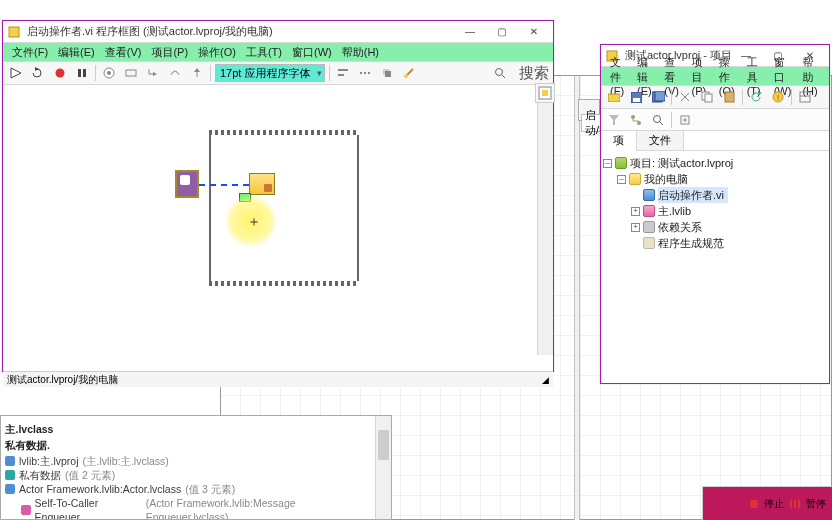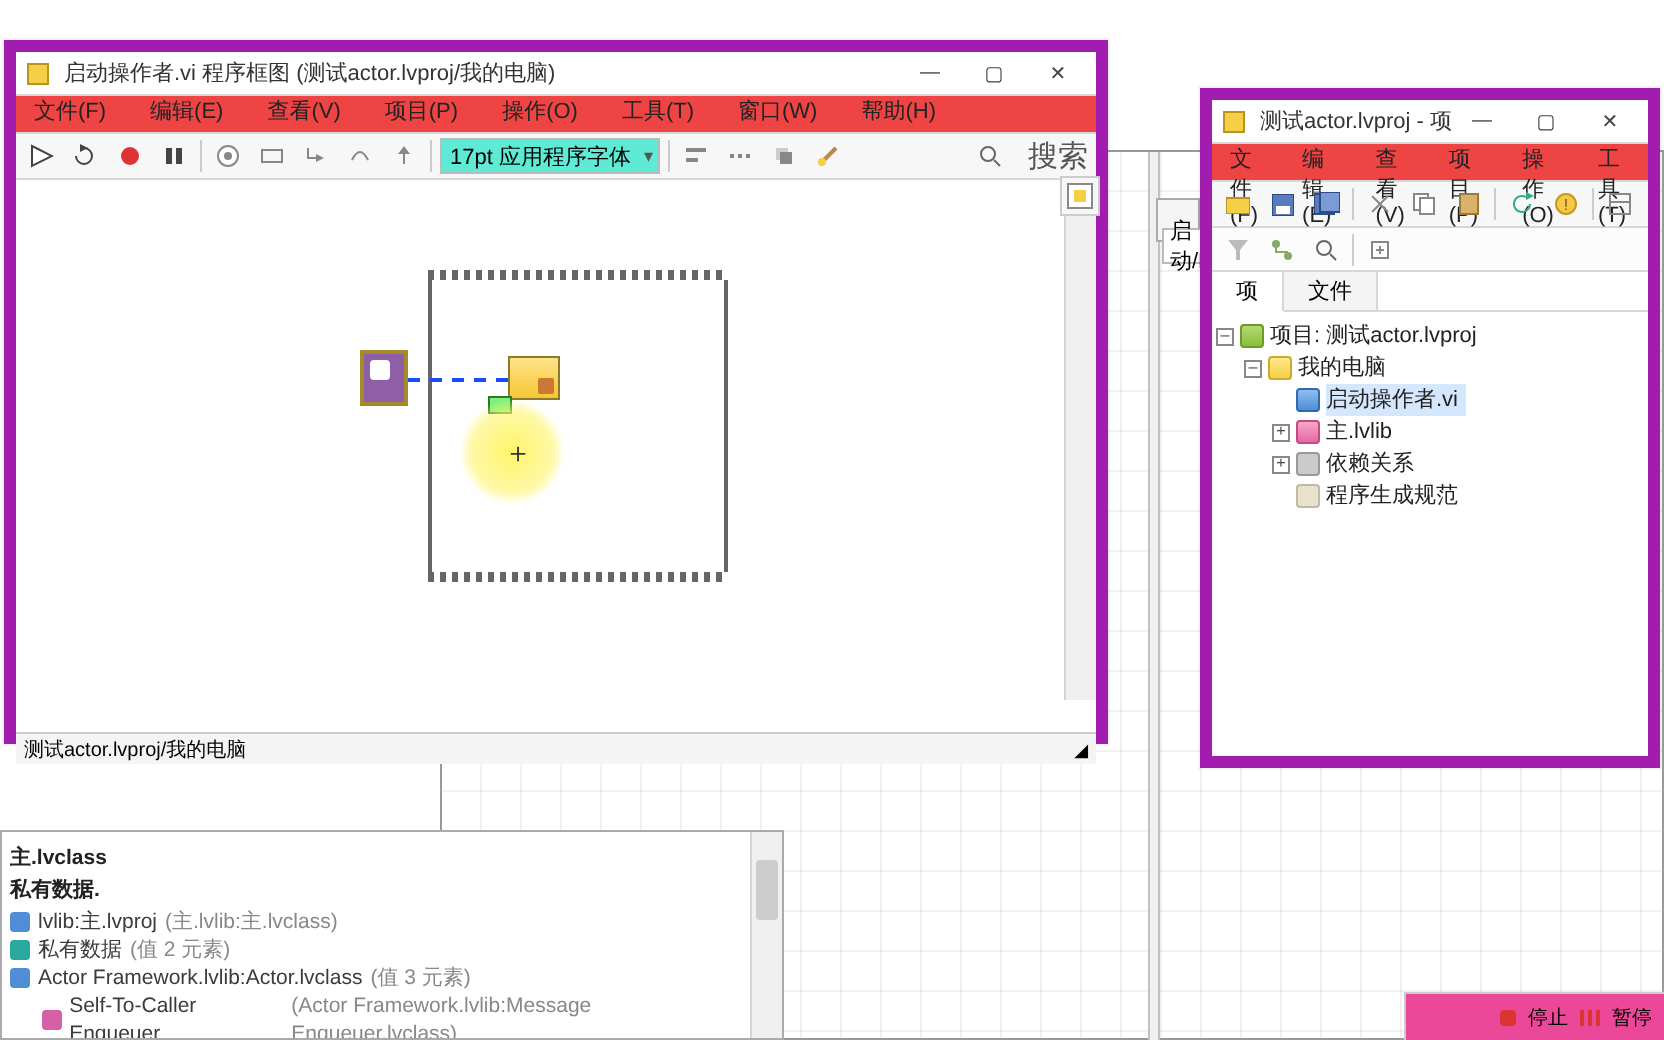--- a/index.html
+++ b/index.html
@@ -1,27 +1,27 @@
 <!DOCTYPE html>
 <html><head>
 <meta charset="utf-8">
 <style>
   * { box-sizing: border-box; margin: 0; padding: 0; font-family: "Microsoft YaHei", "Segoe UI", sans-serif; }
   body { width: 832px; height: 520px; overflow: hidden; background: #fff; position: relative; }
 
   
-  .window { position: absolute; border: 6px solid #a21caf; background: #fff; box-shadow: 0 0 0 1px rgba(0,0,0,.05); }
+  .window { position: absolute; border: 1px solid #a21caf; background: #fff; box-shadow: 0 0 0 1px rgba(0,0,0,.05); }
   .titlebar { height: 22px; background: #fff; display: flex; align-items: center; padding: 0 4px; font-size: 11px; color: #333; border-bottom: 1px solid #d7d7d7; }
   .titlebar .ico { width: 14px; height: 14px; margin-right: 6px; display: inline-flex; align-items: center; justify-content: center; }
   .titlebar .title-text { flex: 1; white-space: nowrap; overflow: hidden; }
   .winctl { display: flex; gap: 2px; }
   .winbtn { width: 30px; height: 18px; display: inline-flex; align-items: center; justify-content: center; font-size: 10px; color: #444; }
   .winbtn.close { color: #444; }
 
-  .menubar { height: 18px; display: flex; align-items: flex-start; padding: 0 4px; font-size: 11px; color: #222; gap: 12px; background: #ef4444; }
+  .menubar { height: 18px; display: flex; align-items: center; padding: 0 4px; font-size: 11px; color: #222; gap: 0; background: #86efac; }
   .menubar span { padding: 0 5px; }
 
   .toolbar { height: 24px; display: flex; align-items: center; padding: 0 4px; gap: 4px; border-top: 1px solid #d7d7d7; border-bottom: 1px solid #d7d7d7; background: #f7f7f7; }
   .toolbtn { width: 18px; height: 18px; display: inline-flex; align-items: center; justify-content: center; }
   .sep { width: 1px; height: 16px; background: #ccc; }
 
   
   .bg-canvas { position: absolute; left: 220px; top: 75px; right: 0; bottom: 0; background: repeating-linear-gradient(#fff 0 19px, #f1f1f1 19px 20px), repeating-linear-gradient(90deg, #fff 0 19px, #f1f1f1 19px 20px); background-blend-mode: multiply; border: 1px solid #999; z-index: 1; }
   .bg-tabstrip { position: absolute; left: 578px; top: 99px; width: 22px; height: 22px; background: #f5f5f5; border: 1px solid #aaa; z-index: 2; }
   .bg-splitter { position: absolute; left: 574px; top: 76px; width: 6px; bottom: 0; background: #f0f0f0; border-left: 1px solid #c1c1c1; border-right: 1px solid #c1c1c1; z-index: 2; }
@@ -84,21 +84,21 @@
   .help-body .hdr { font-weight: bold; color: #222; margin: 2px 0; }
   .help-body .item { display: flex; align-items: center; gap: 4px; }
   .bullet { width: 10px; height: 10px; display: inline-block; border-radius: 2px; }
   .b-blue   { background: #4f8ed6; }
   .b-teal   { background: #2aa9a0; }
   .b-pink   { background: #d75fa8; }
   .sub1 { padding-left: 16px; }
   .gray { color: #888; }
 
   
-  .footer-strip { position: absolute; right: 0; bottom: 0; width: 130px; height: 24px; background: #ec4899; border-top: 1px solid #ccc; border-left: 1px solid #ccc; font-size: 10px; display: flex; align-items: center; justify-content: flex-end; gap: 6px; padding: 0 6px; z-index: 60; }
+  .footer-strip { position: absolute; right: 0; bottom: 0; width: 130px; height: 34px; background: #be185d; border-top: 1px solid #ccc; border-left: 1px solid #ccc; font-size: 10px; display: flex; align-items: center; justify-content: flex-end; gap: 6px; padding: 0 6px; z-index: 60; }
   .dot-red { width: 8px; height: 8px; background: #d33; border-radius: 2px; }
   .bars-red { width: 10px; height: 8px; background: linear-gradient(90deg, #d33 0 2px, transparent 2px 4px, #d33 4px 6px, transparent 6px 8px, #d33 8px 10px); }
 
   svg { display: block; }
 </style>
 </head>
 <body>
 
 <div class="bg-canvas"></div>
 <div class="bg-splitter"></div>

